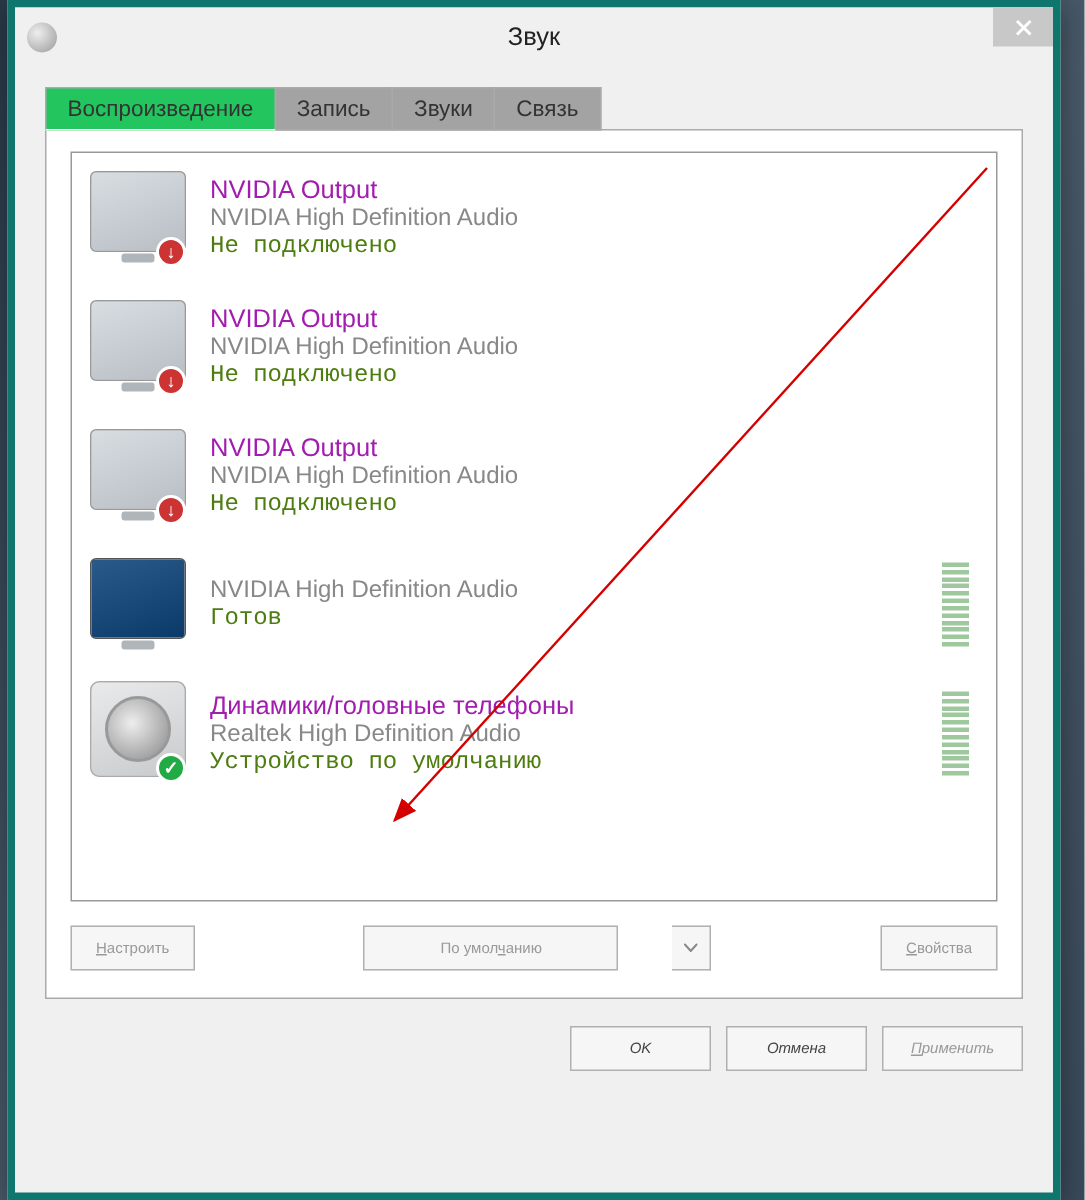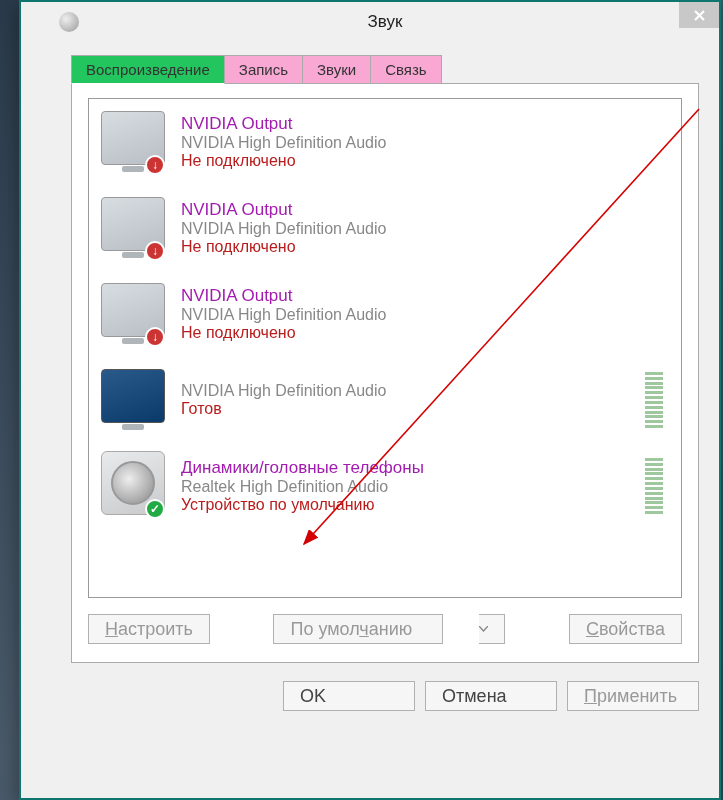--- a/index.html
+++ b/index.html
@@ -10,27 +10,26 @@
     height: 800px;
     font-family: "Segoe UI", Tahoma, sans-serif;
     font-size: 13px;
     background: linear-gradient(135deg, #2a3a4a 0%, #4a5a6a 50%, #3a4a5a 100%);
     overflow: hidden;
     position: relative;
   }
   .window {
     position: absolute;
     top: 0;
-    left: 19px;
+    left: 5px;
     width: 702px;
     height: 800px;
     background: #f0f0f0;
-    border: 2px solid #0f766e;
+    border: 5px solid #0f766e;
     box-shadow: 0 4px 20px rgba(0,0,0,0.4);
-    padding-left: 30px;
   }
   .titlebar {
     height: 40px;
     display: flex;
     align-items: center;
     padding: 0 8px;
     background: #f0f0f0;
     position: relative;
   }
   .titlebar-icon {
@@ -67,21 +66,21 @@
   .tabstrip {
     display: flex;
     align-items: flex-end;
     position: relative;
     top: 1px;
     z-index: 2;
   }
   .tab {
     padding: 5px 14px;
     border: 1px solid #aaa;
-    background: #f9a8d4;
+    background: #a3a3a3;
     font-size: 15px;
     color: #333;
     margin-right: -1px;
     border-bottom: 1px solid #aaa;
     cursor: pointer;
   }
   .tab.active {
     background: #22c55e;
     border-bottom: 1px solid #fff;
     position: relative;
@@ -177,21 +176,21 @@
     border: 2px solid #fff;
     font-size: 12px;
     font-weight: bold;
     color: #fff;
   }
   .badge.down { background: #cc3333; }
   .badge.ok   { background: #22aa44; }
   .device-text { flex: 1; padding-left: 10px; }
   .device-name { font-size: 17px; color: #a21caf; }
   .device-desc { font-size: 16px; color: #888; }
-  .device-status { font-size: 16px; color: #b91c1c; }
+  .device-status { font-size: 16px; color: #4d7c0f; font-family: Liberation Mono, monospace; }
   .meter {
     width: 18px;
     height: 60px;
     display: flex;
     flex-direction: column;
     justify-content: space-between;
     padding: 2px 0;
     margin-right: 6px;
   }
   .meter-bar {
@@ -201,25 +200,26 @@
   .btnrow1 {
     display: flex;
     justify-content: space-between;
     margin-top: 16px;
   }
   .btn {
     height: 30px;
     padding: 0 16px;
     background: #f6f6f6;
     border: 1px solid #b0b0b0;
-    font-size: 18px;
+    font-size: 10px;
     color: #444;
     cursor: pointer;
     display: inline-flex;
     align-items: center;
+    justify-content: center;
   }
   .btn.disabled { color: #999; }
   .dropdown-group {
     display: flex;
     align-items: center;
     gap: 36px;
   }
   .dropdown-main {
     width: 170px;
     text-align: center;
@@ -228,21 +228,21 @@
     border-left: none;
     width: 26px;
     padding: 0;
   }
   .footer-btns {
     display: flex;
     justify-content: flex-end;
     gap: 10px;
     margin-top: 18px;
   }
-  .footer-btns .btn { width: 132px; }
+  .footer-btns .btn { width: 94px; font-style: italic; }
   .arrow-svg {
     position: absolute;
     top: 0;
     left: 0;
     pointer-events: none;
   }
   u.access { text-decoration: underline; }
 </style>
 </head>
 <body>

